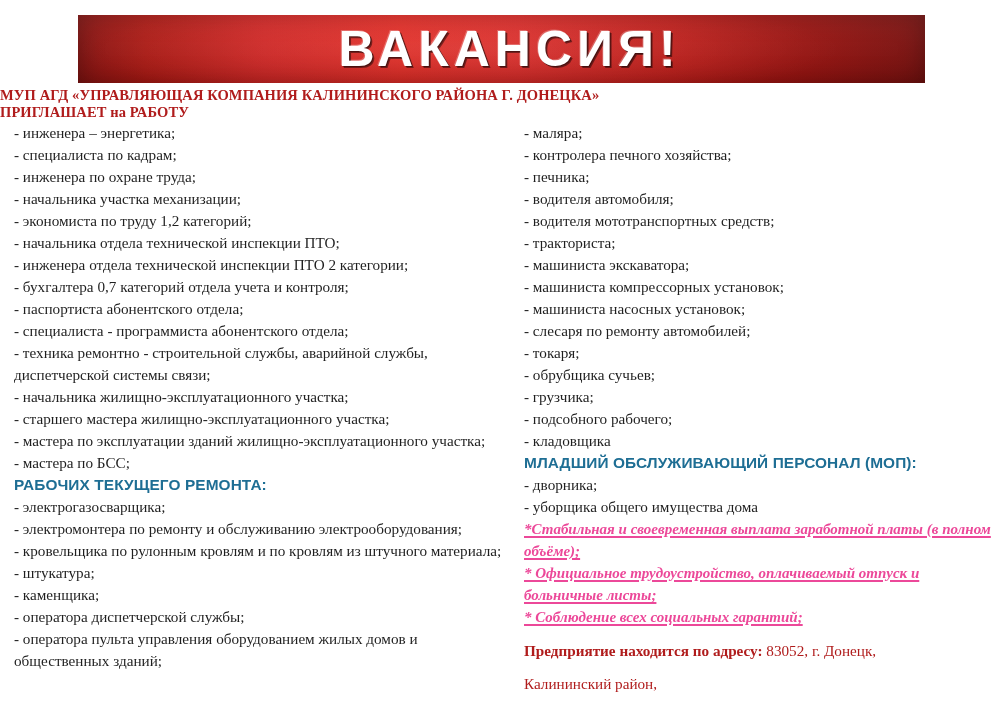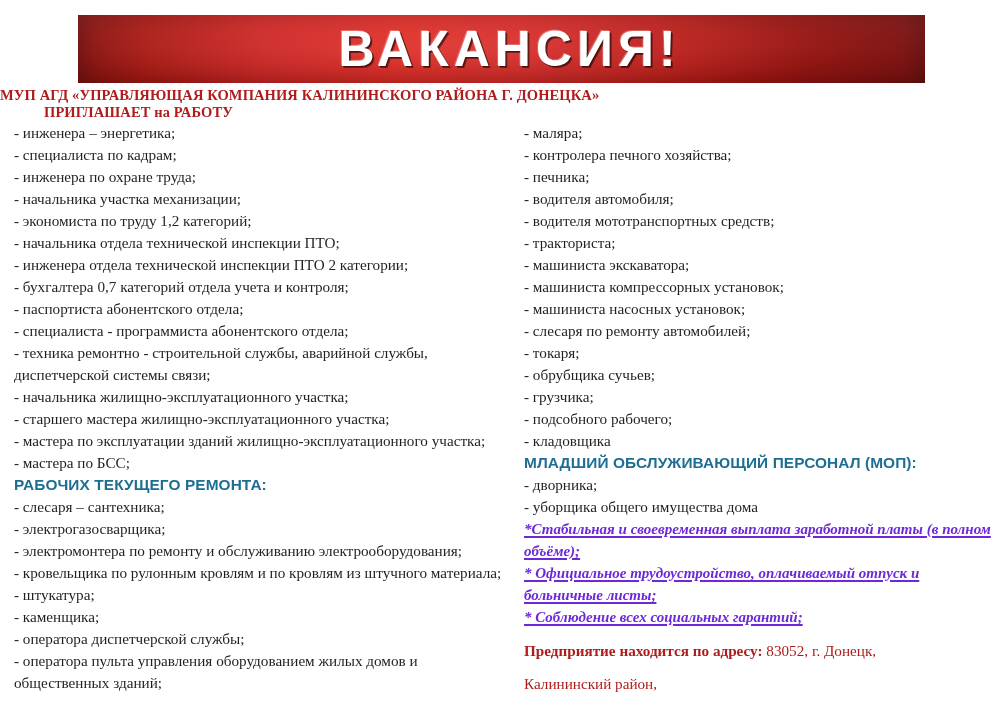--- a/index.html
+++ b/index.html
@@ -80,21 +80,21 @@
     top: 87px;
     width: 1000px;
     text-align: left;
     color: #b01c1c;
     font-family: "Liberation Serif", "DejaVu Serif", serif;
     font-weight: bold;
     font-size: 14.5px;
     line-height: 17px;
     letter-spacing: 0.1px;
   }
-  .company .line2 { font-size: 14.5px; margin-left: 44px; }
+  .company .line2 { font-size: 14.5px; }
   .company .line2 .lower {
     font-weight: bold;
     text-transform: none;
   }
 
   
   .col {
     position: absolute;
     top: 122px;
     font-size: 15.2px;
@@ -117,21 +117,21 @@
     line-height: 22px;
     font-size: 15.2px;
   }
 
   
   .benefit {
     font-weight: bold;
     font-style: italic;
     font-size: 15px;
     line-height: 22px;
-    color: #6d28d9;
+    color: #ec4899;
     text-decoration: underline;
     text-underline-offset: 2px;
     text-decoration-thickness: 1.5px;
   }
 
   
   .contacts { margin-top: 2px; }
   .contact-line {
     color: #b01c1c;
     font-size: 15.2px;
@@ -169,21 +169,20 @@
     <div class="item">- специалиста - программиста абонентского отдела;</div>
     <div class="item">- техника ремонтно - строительной службы, аварийной службы, диспетчерской системы связи;</div>
     <div class="item">- начальника жилищно-эксплуатационного участка;</div>
     <div class="item">- старшего мастера жилищно-эксплуатационного участка;</div>
     <div class="item">- мастера по эксплуатации зданий жилищно-эксплуатационного участка;</div>
     <div class="item">- мастера по БСС;</div>
   </div>
 
   <div class="sec-head">РАБОЧИХ ТЕКУЩЕГО РЕМОНТА:</div>
   <div>
-    <div class="item">- слесаря – сантехника;</div>
     <div class="item">- электрогазосварщика;</div>
     <div class="item">- электромонтера по ремонту и обслуживанию электрооборудования;</div>
     <div class="item">- кровельщика по рулонным кровлям и по кровлям из штучного материала;</div>
     <div class="item">- штукатура;</div>
     <div class="item">- каменщика;</div>
     <div class="item">- оператора диспетчерской службы;</div>
     <div class="item">- оператора пульта управления оборудованием жилых домов и общественных зданий;</div>
   </div>
 </div>
 

